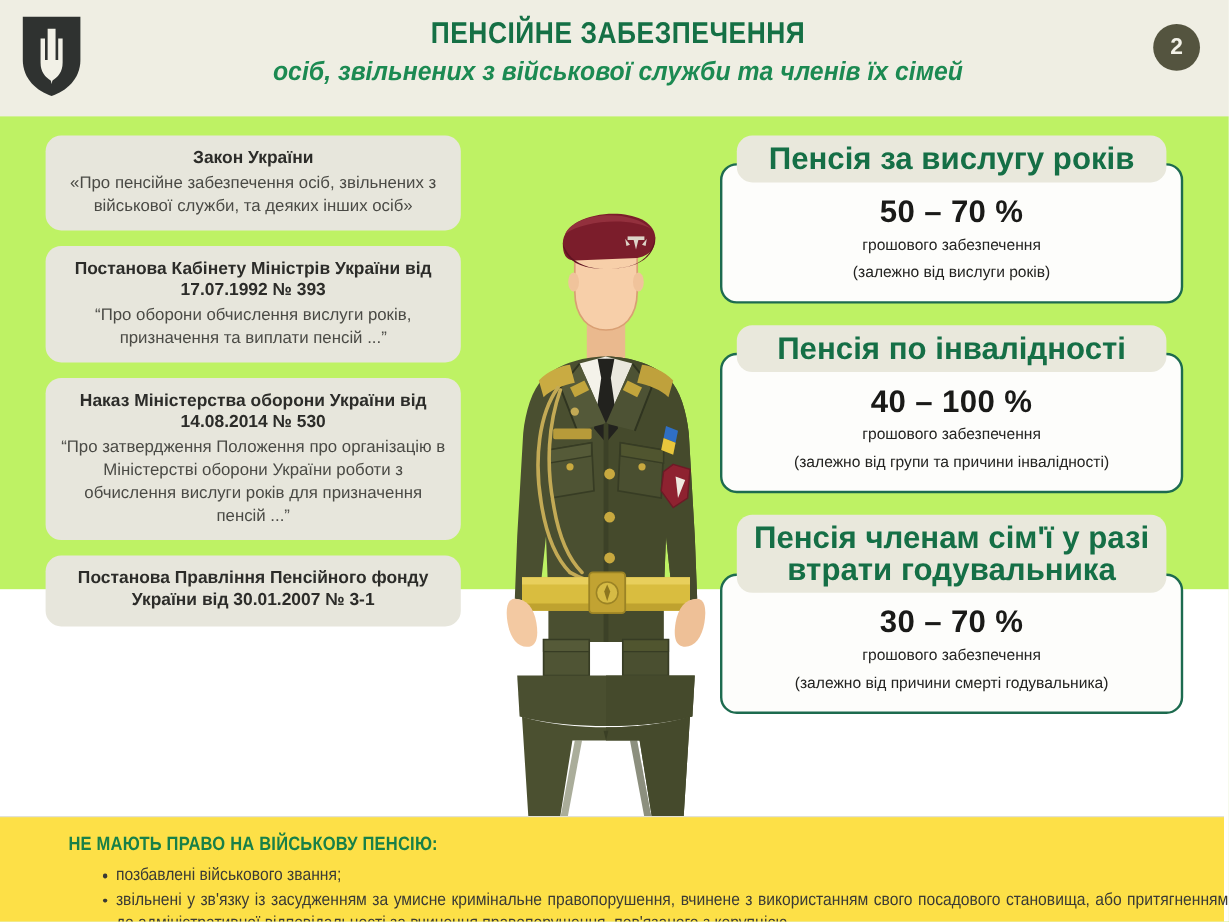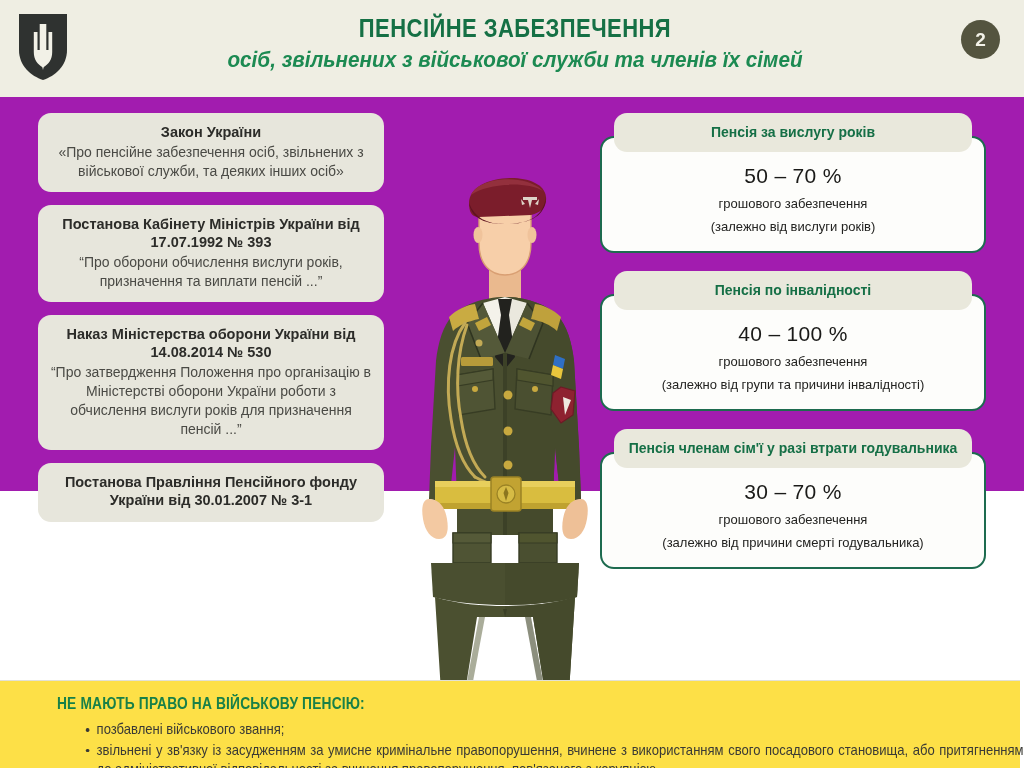--- a/index.html
+++ b/index.html
@@ -36,21 +36,21 @@
     white-space:nowrap;
   }
   .page-badge{
     position:absolute;right:24px;top:20px;width:39px;height:39px;border-radius:50%;
     background:#54543f;color:#f3f2e8;font-size:19px;font-weight:bold;
     display:flex;align-items:center;justify-content:center;
   }
 
   
   .body-area{
-    position:absolute;left:0;top:97px;width:1024px;height:394px;background:#a21caf;
+    position:absolute;left:0;top:97px;width:1024px;height:394px;background:#bef264;
   }
 
   
   .law-col{position:absolute;left:38px;top:16px;width:346px;}
   .law-box{
     background:#e7e6dc;border-radius:13px;
     padding:10px 12px 11px;margin-bottom:13px;
     text-align:center;color:#3b3b38;
   }
   .law-title{
@@ -62,31 +62,31 @@
   }
 
   
   .pension-col{position:absolute;left:600px;top:16px;width:386px;}
   .pcard{position:relative;margin-bottom:18px;}
   .pcard-tab{
     position:relative;z-index:3;
     background:#e9e8dc;border-radius:13px;
     margin:0 14px;padding:6px 10px 7px;
     text-align:center;
-    color:#156f46;font-size:14px;font-weight:bold;line-height:26px;
+    color:#156f46;font-size:26px;font-weight:bold;line-height:26px;
   }
   .pcard-body{
     position:relative;z-index:2;margin-top:-16px;
     border:2.5px solid #1d6b4f;border-radius:14px;
     background:#fdfdfb;
     padding:22px 14px 13px;
     text-align:center;
   }
   .pcard-pct{
-    font-size:21px;font-weight:normal;color:#1a1a18;line-height:32px;
+    font-size:26px;font-weight:bold;color:#1a1a18;line-height:32px;
     margin-bottom:1px;letter-spacing:.3px;
   }
   .pcard-desc{
     font-size:13px;color:#232321;line-height:22.5px;
   }
 
   
   .soldier{position:absolute;left:405px;top:50px;width:200px;height:580px;}
 
   

